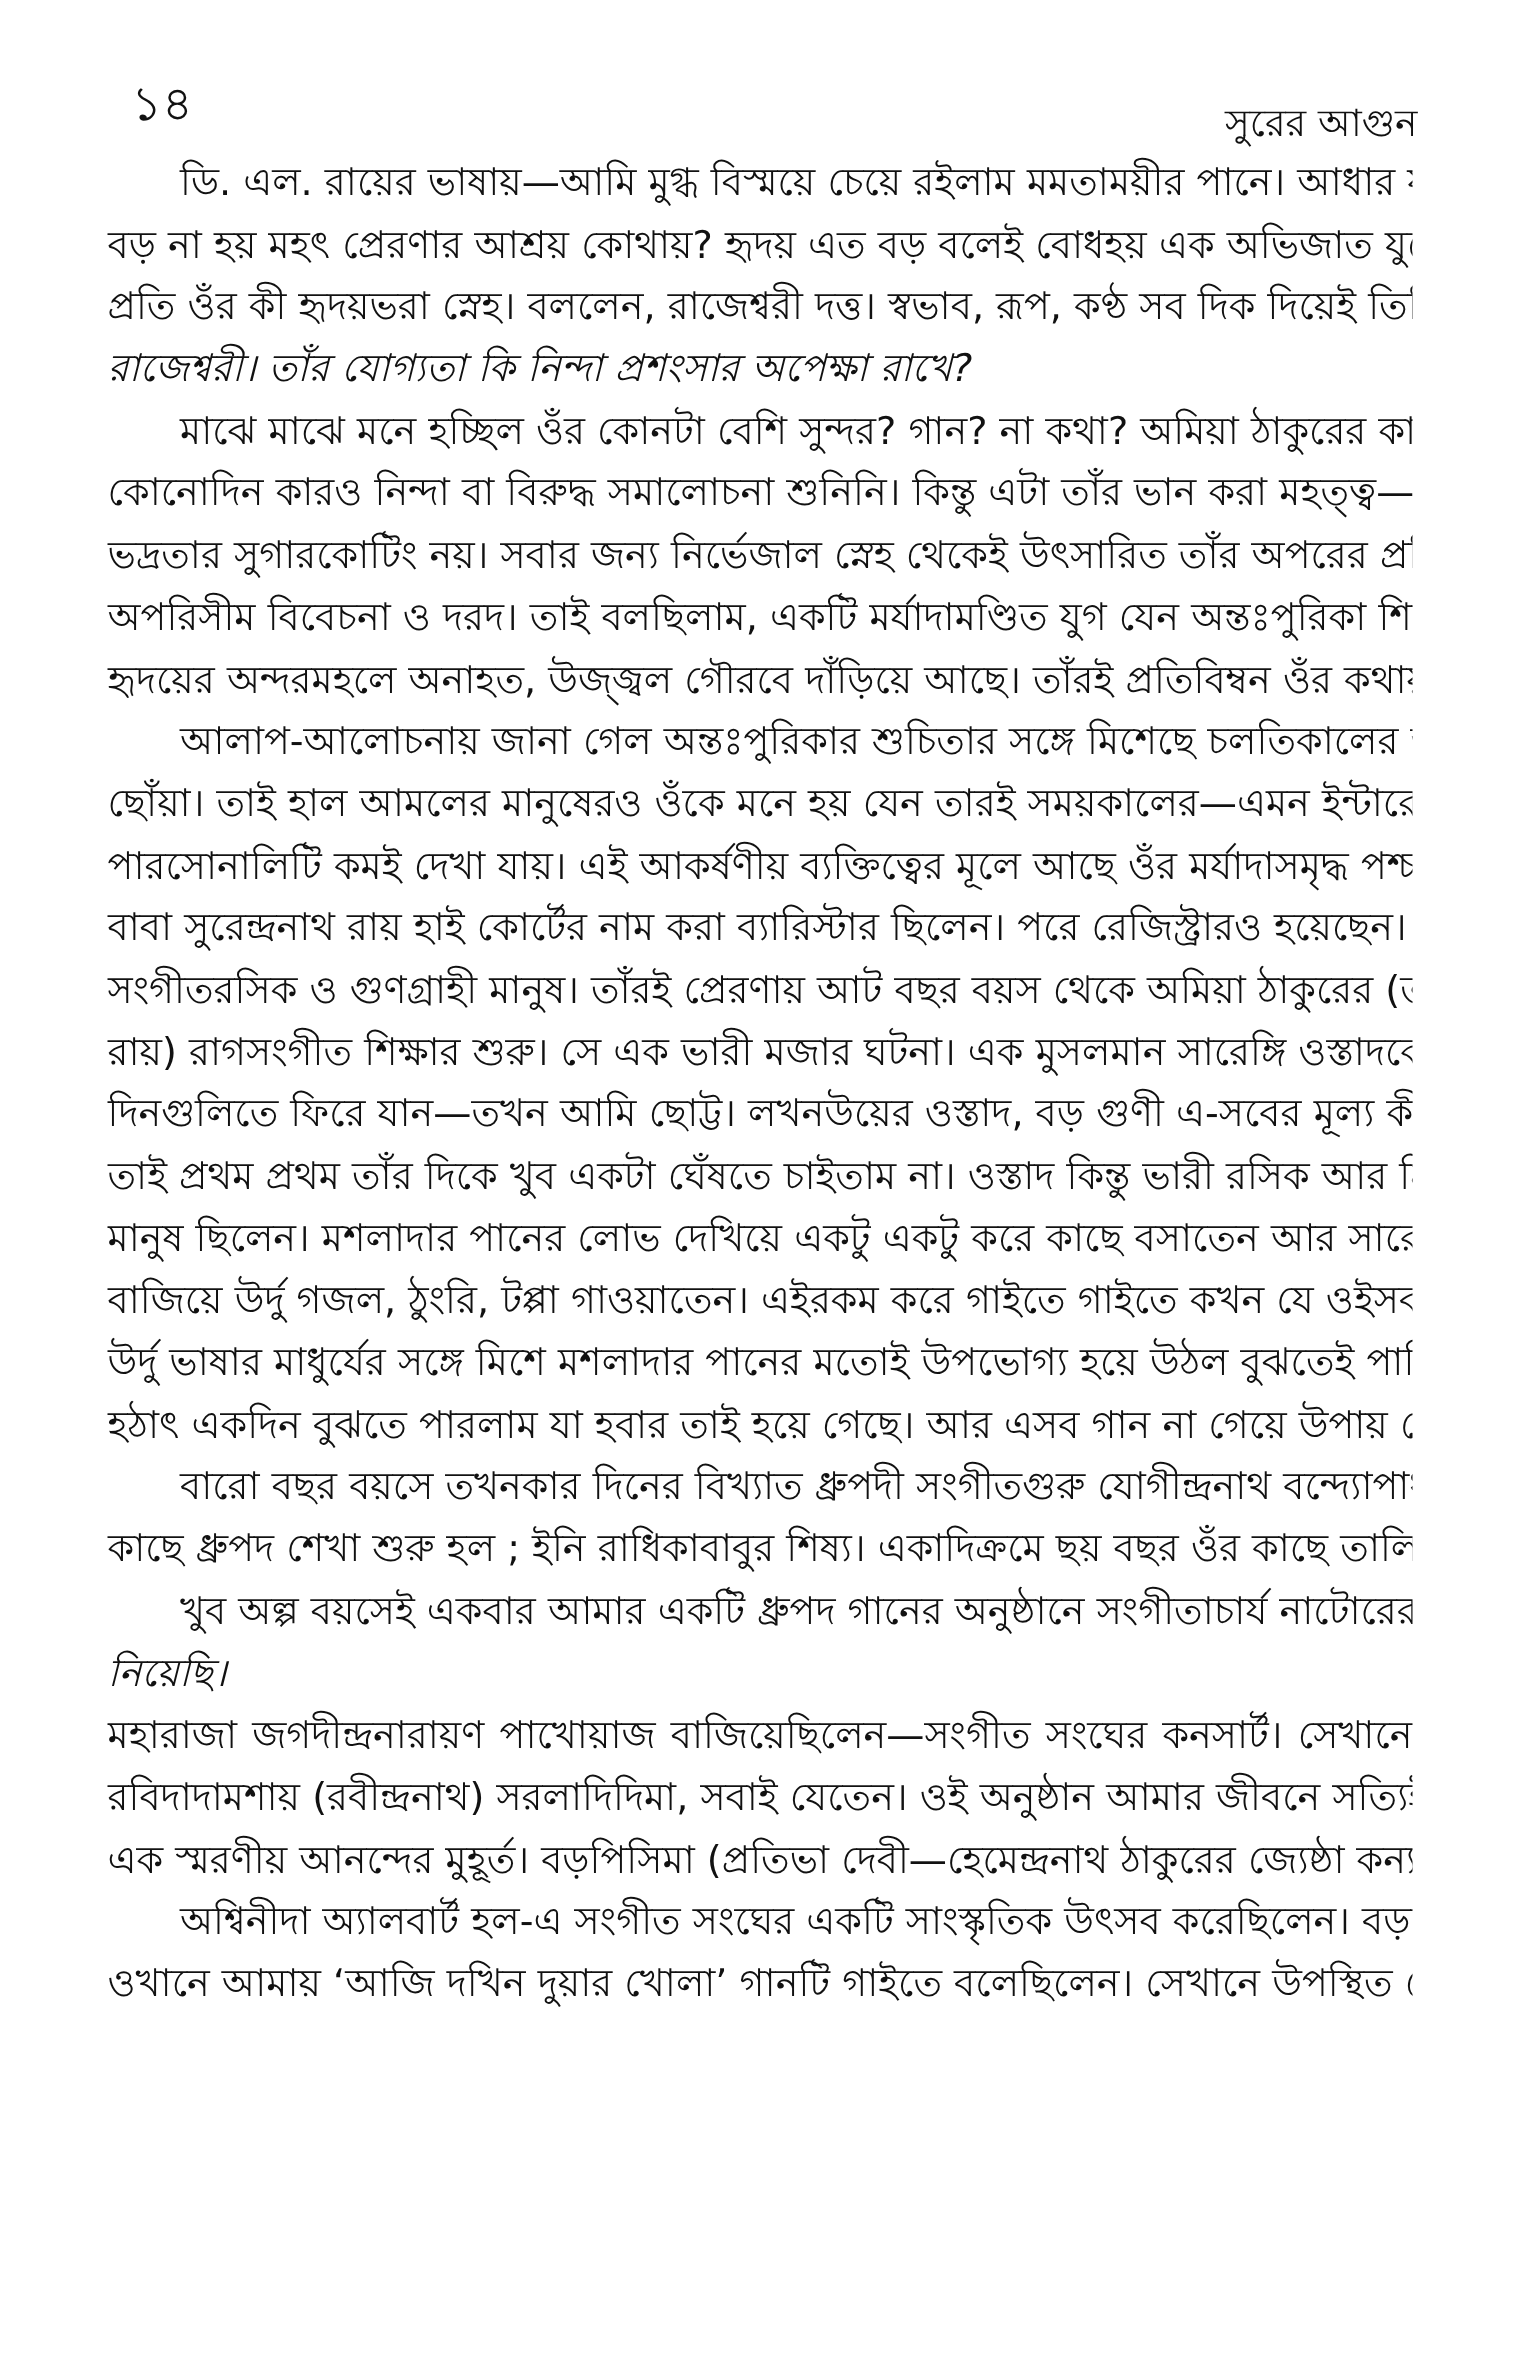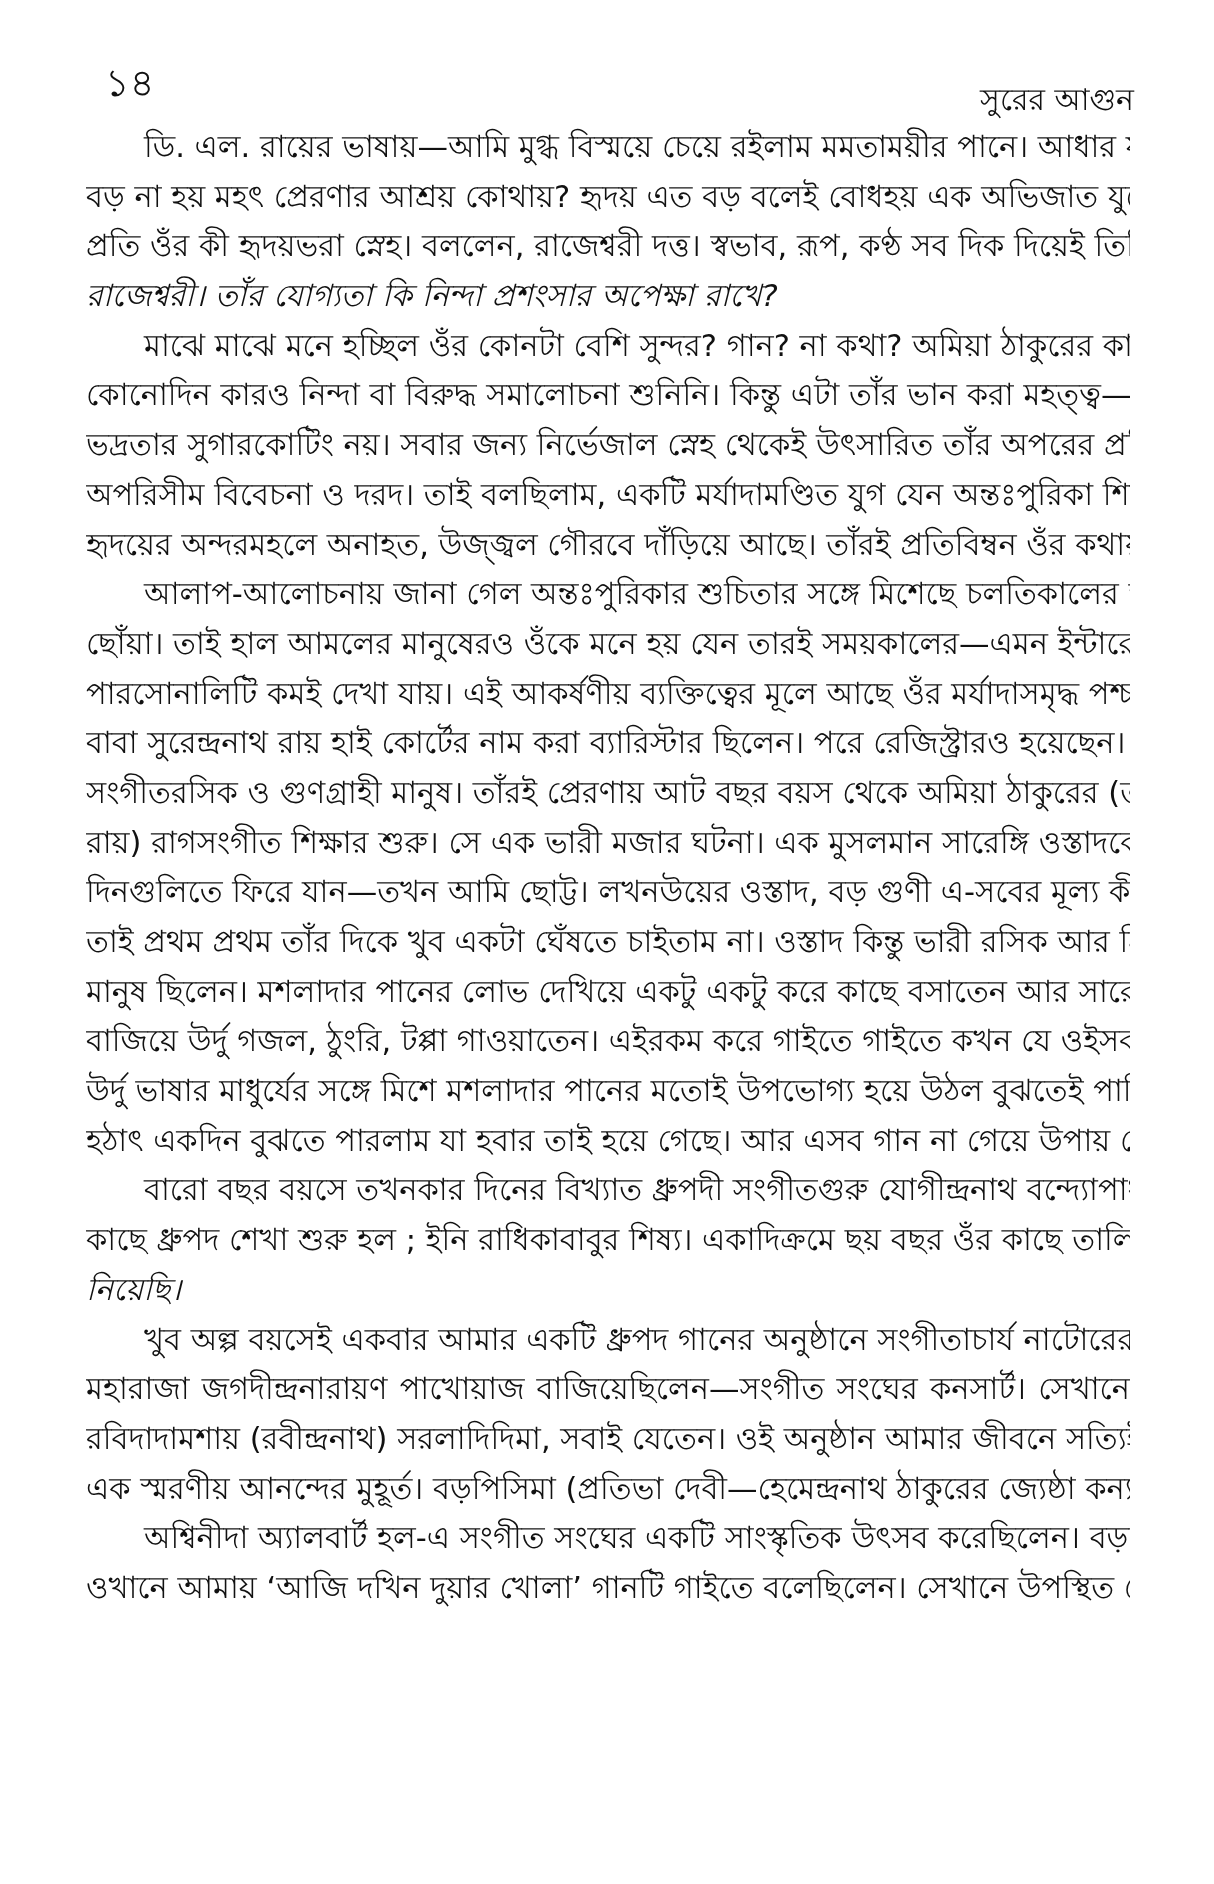--- a/index.html
+++ b/index.html
@@ -45,22 +45,22 @@
     <span class="line">সংগীতরসিক ও গুণগ্রাহী মানুষ। তাঁরই প্রেরণায় আট বছর বয়স থেকে অমিয়া ঠাকুরের (তখন</span>
     <span class="line">রায়) রাগসংগীত শিক্ষার শুরু। সে এক ভারী মজার ঘটনা। এক মুসলমান সারেঙ্গি ওস্তাদকে বাবা</span>
     <span class="line">দিনগুলিতে ফিরে যান—তখন আমি ছোট্ট। লখনউয়ের ওস্তাদ, বড় গুণী এ-সবের মূল্য কী বুঝি?</span>
     <span class="line">তাই প্রথম প্রথম তাঁর দিকে খুব একটা ঘেঁষতে চাইতাম না। ওস্তাদ কিন্তু ভারী রসিক আর মিশুকে</span>
     <span class="line">মানুষ ছিলেন। মশলাদার পানের লোভ দেখিয়ে একটু একটু করে কাছে বসাতেন আর সারেঙ্গি</span>
     <span class="line">বাজিয়ে উর্দু গজল, ঠুংরি, টপ্পা গাওয়াতেন। এইরকম করে গাইতে গাইতে কখন যে ওইসব গান</span>
     <span class="line">উর্দু ভাষার মাধুর্যের সঙ্গে মিশে মশলাদার পানের মতোই উপভোগ্য হয়ে উঠল বুঝতেই পারিনি।</span>
     <span class="line">হঠাৎ একদিন বুঝতে পারলাম যা হবার তাই হয়ে গেছে। আর এসব গান না গেয়ে উপায় নেই।</span>
     <span class="line indent">বারো বছর বয়সে তখনকার দিনের বিখ্যাত ধ্রুপদী সংগীতগুরু যোগীন্দ্রনাথ বন্দ্যোপাধ্যায়ের</span>
     <span class="line">কাছে ধ্রুপদ শেখা শুরু হল ; ইনি রাধিকাবাবুর শিষ্য। একাদিক্রমে ছয় বছর ওঁর কাছে তালিম</span>
+    <span class="line indent">খুব অল্প বয়সেই একবার আমার একটি ধ্রুপদ গানের অনুষ্ঠানে সংগীতাচার্য নাটোরের</span>
     <span class="line last">নিয়েছি।</span>
-    <span class="line indent">খুব অল্প বয়সেই একবার আমার একটি ধ্রুপদ গানের অনুষ্ঠানে সংগীতাচার্য নাটোরের</span>
     <span class="line">মহারাজা জগদীন্দ্রনারায়ণ পাখোয়াজ বাজিয়েছিলেন—সংগীত সংঘের কনসার্ট। সেখানে</span>
     <span class="line">রবিদাদামশায় (রবীন্দ্রনাথ) সরলাদিদিমা, সবাই যেতেন। ওই অনুষ্ঠান আমার জীবনে সত্যিই</span>
     <span class="line">এক স্মরণীয় আনন্দের মুহূর্ত। বড়পিসিমা (প্রতিভা দেবী—হেমেন্দ্রনাথ ঠাকুরের জ্যেষ্ঠা কন্যা)</span>
     <span class="line indent">অশ্বিনীদা অ্যালবার্ট হল-এ সংগীত সংঘের একটি সাংস্কৃতিক উৎসব করেছিলেন। বড়পিসিমা</span>
     <span class="line">ওখানে আমায় ‘আজি দখিন দুয়ার খোলা’ গানটি গাইতে বলেছিলেন। সেখানে উপস্থিত লেডি</span>
 
   </div>
 </div>
 
 </body></html>

